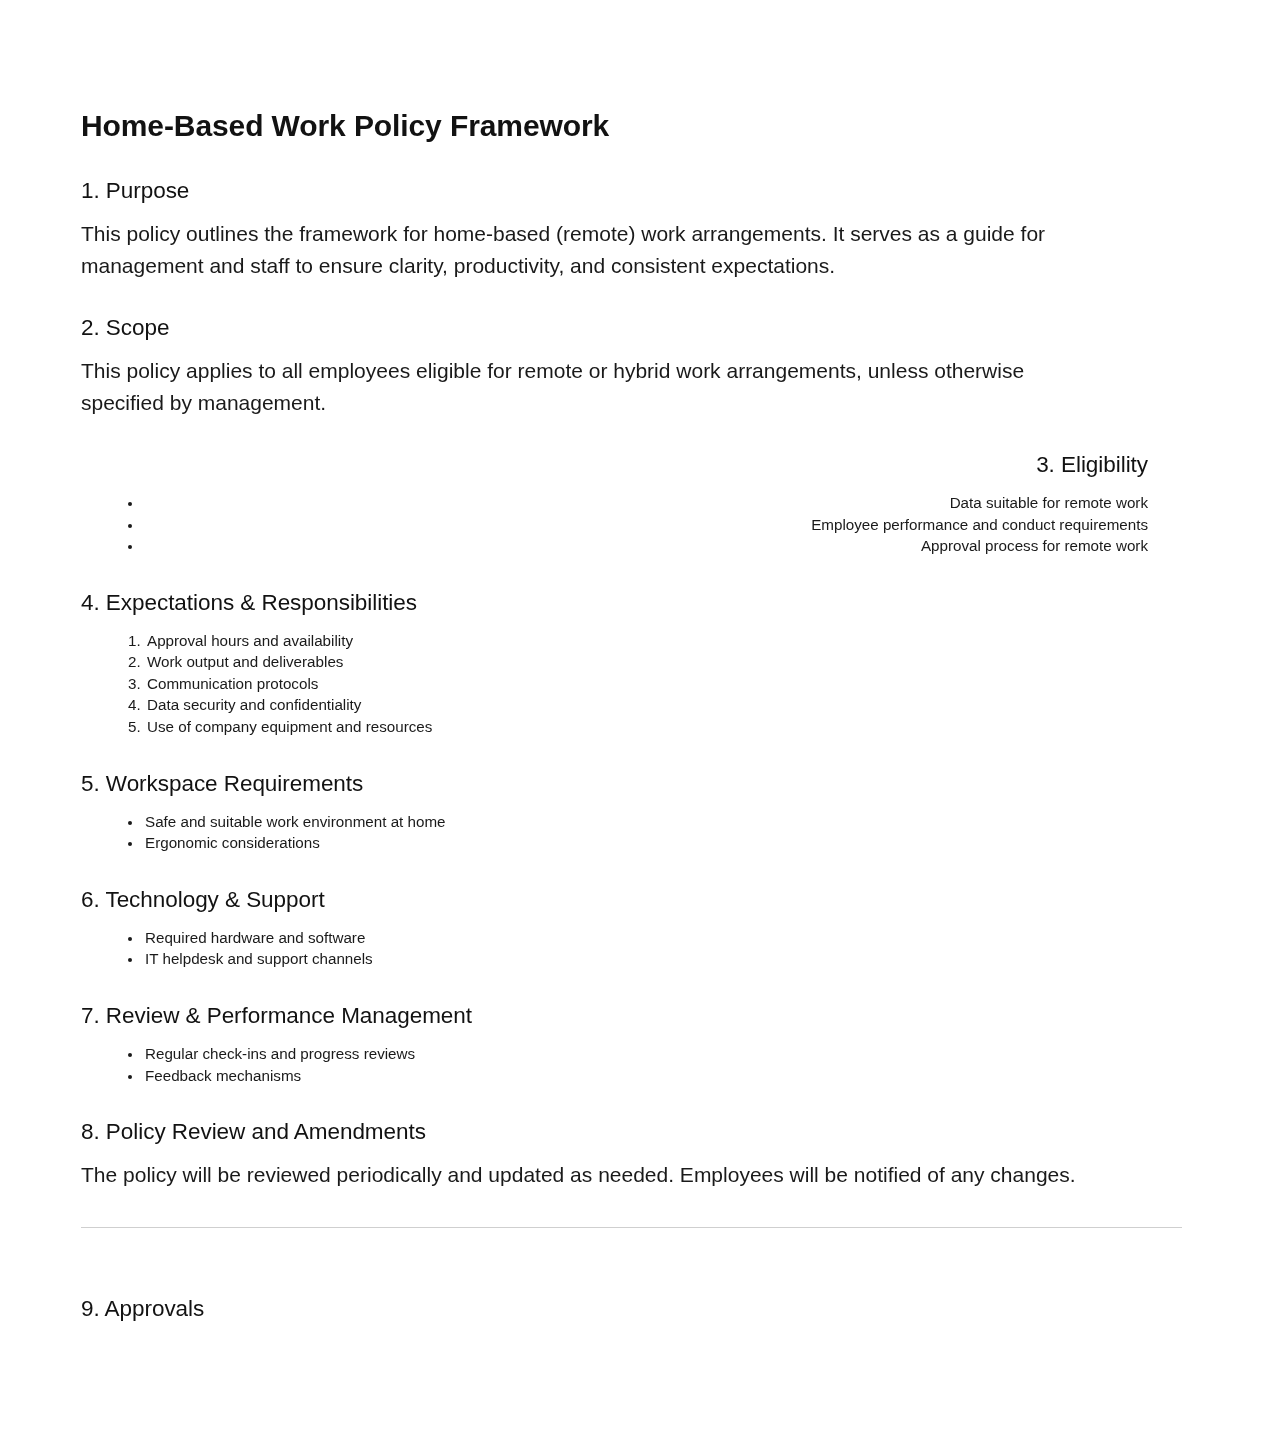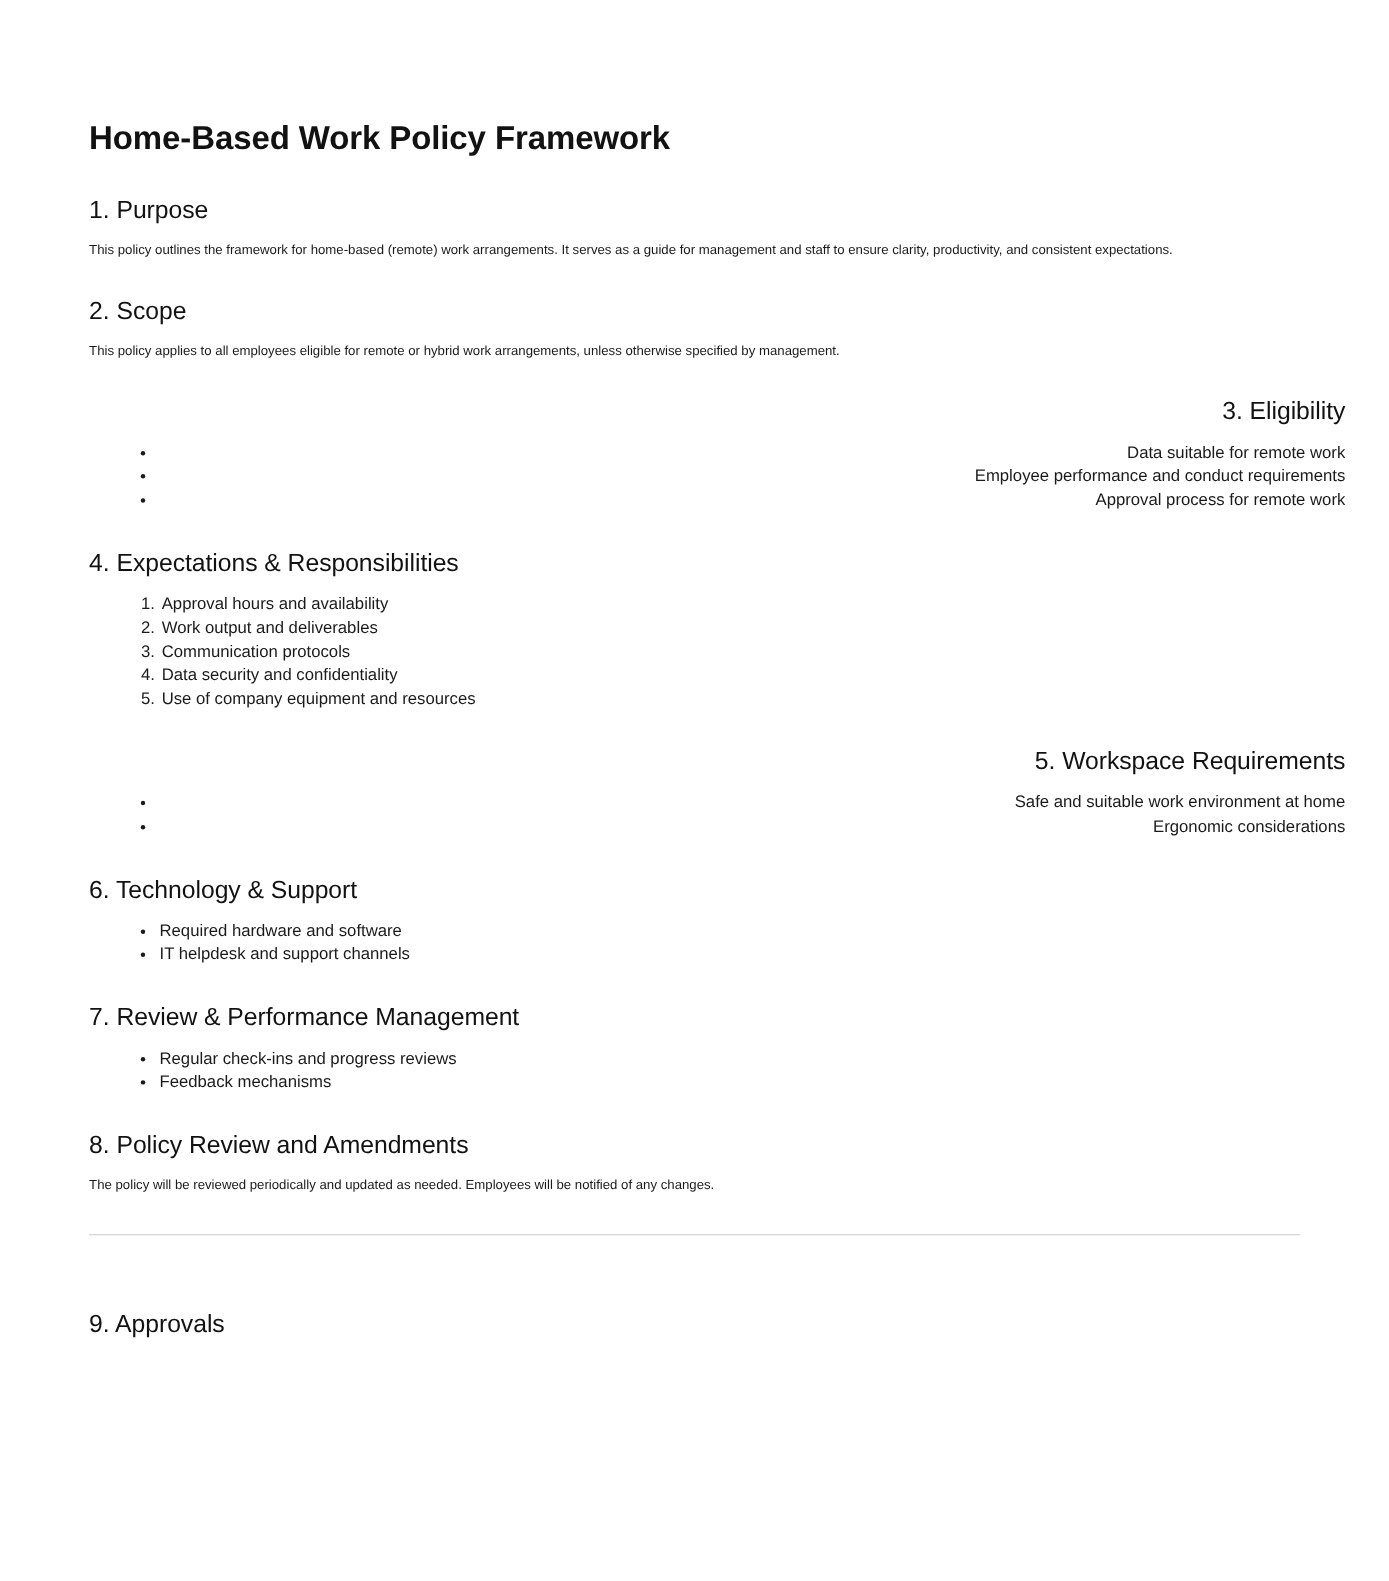--- a/index.html
+++ b/index.html
@@ -12,21 +12,21 @@
     width: 1263px;
     height: 1437px;
     font-family: "Liberation Sans", sans-serif;
     color: #1a1a1a;
     -webkit-font-smoothing: antialiased;
   }
   .page {
     box-sizing: border-box;
     width: 1263px;
     min-height: 1437px;
-    padding: 108px 40px 60px 81px;
+    padding: 108px 115px 60px 81px;
     background: #ffffff;
   }
   .doc-title {
     font-size: 30px;
     font-weight: bold;
     line-height: 1.18;
     letter-spacing: -0.1px;
     margin: 0 0 34px 0;
     color: #121212;
   }
@@ -38,21 +38,21 @@
     font-weight: normal;
     line-height: 1.2;
     letter-spacing: -0.05px;
     margin: 0 0 14px 0;
     color: #121212;
   }
   .section + .section {
     margin-top: 32px;
   }
   .body-text {
-    font-size: 12px;
+    font-size: 21px;
     line-height: 1.52;
     margin: 0;
     color: #1a1a1a;
     max-width: 1030px;
   }
   ul.doc-list,
   ol.doc-list {
     margin: 8px 0 0 0;
     padding-left: 62px;
     font-size: 15.2px;
@@ -86,21 +86,21 @@
     line-height: 1.42;
     font-weight: bold;
     color: #1a1a1a;
   }
   .signature-line {
     display: block;
     white-space: pre;
   }
   .sec-3 { margin-top: 36px; text-align: right; }
   .sec-4 { margin-top: 34px; }
-  .sec-5 { margin-top: 32px; text-align: right; }
+  .sec-5 { margin-top: 32px; }
   .sec-6 { margin-top: 33px; }
   .sec-7 { margin-top: 34px; }
   .sec-8 { margin-top: 36px; }
 </style>
 </head>
 <body>
 
 <div class="page">
 
   <h1 class="doc-title">Home-Based Work Policy Framework</h1>

